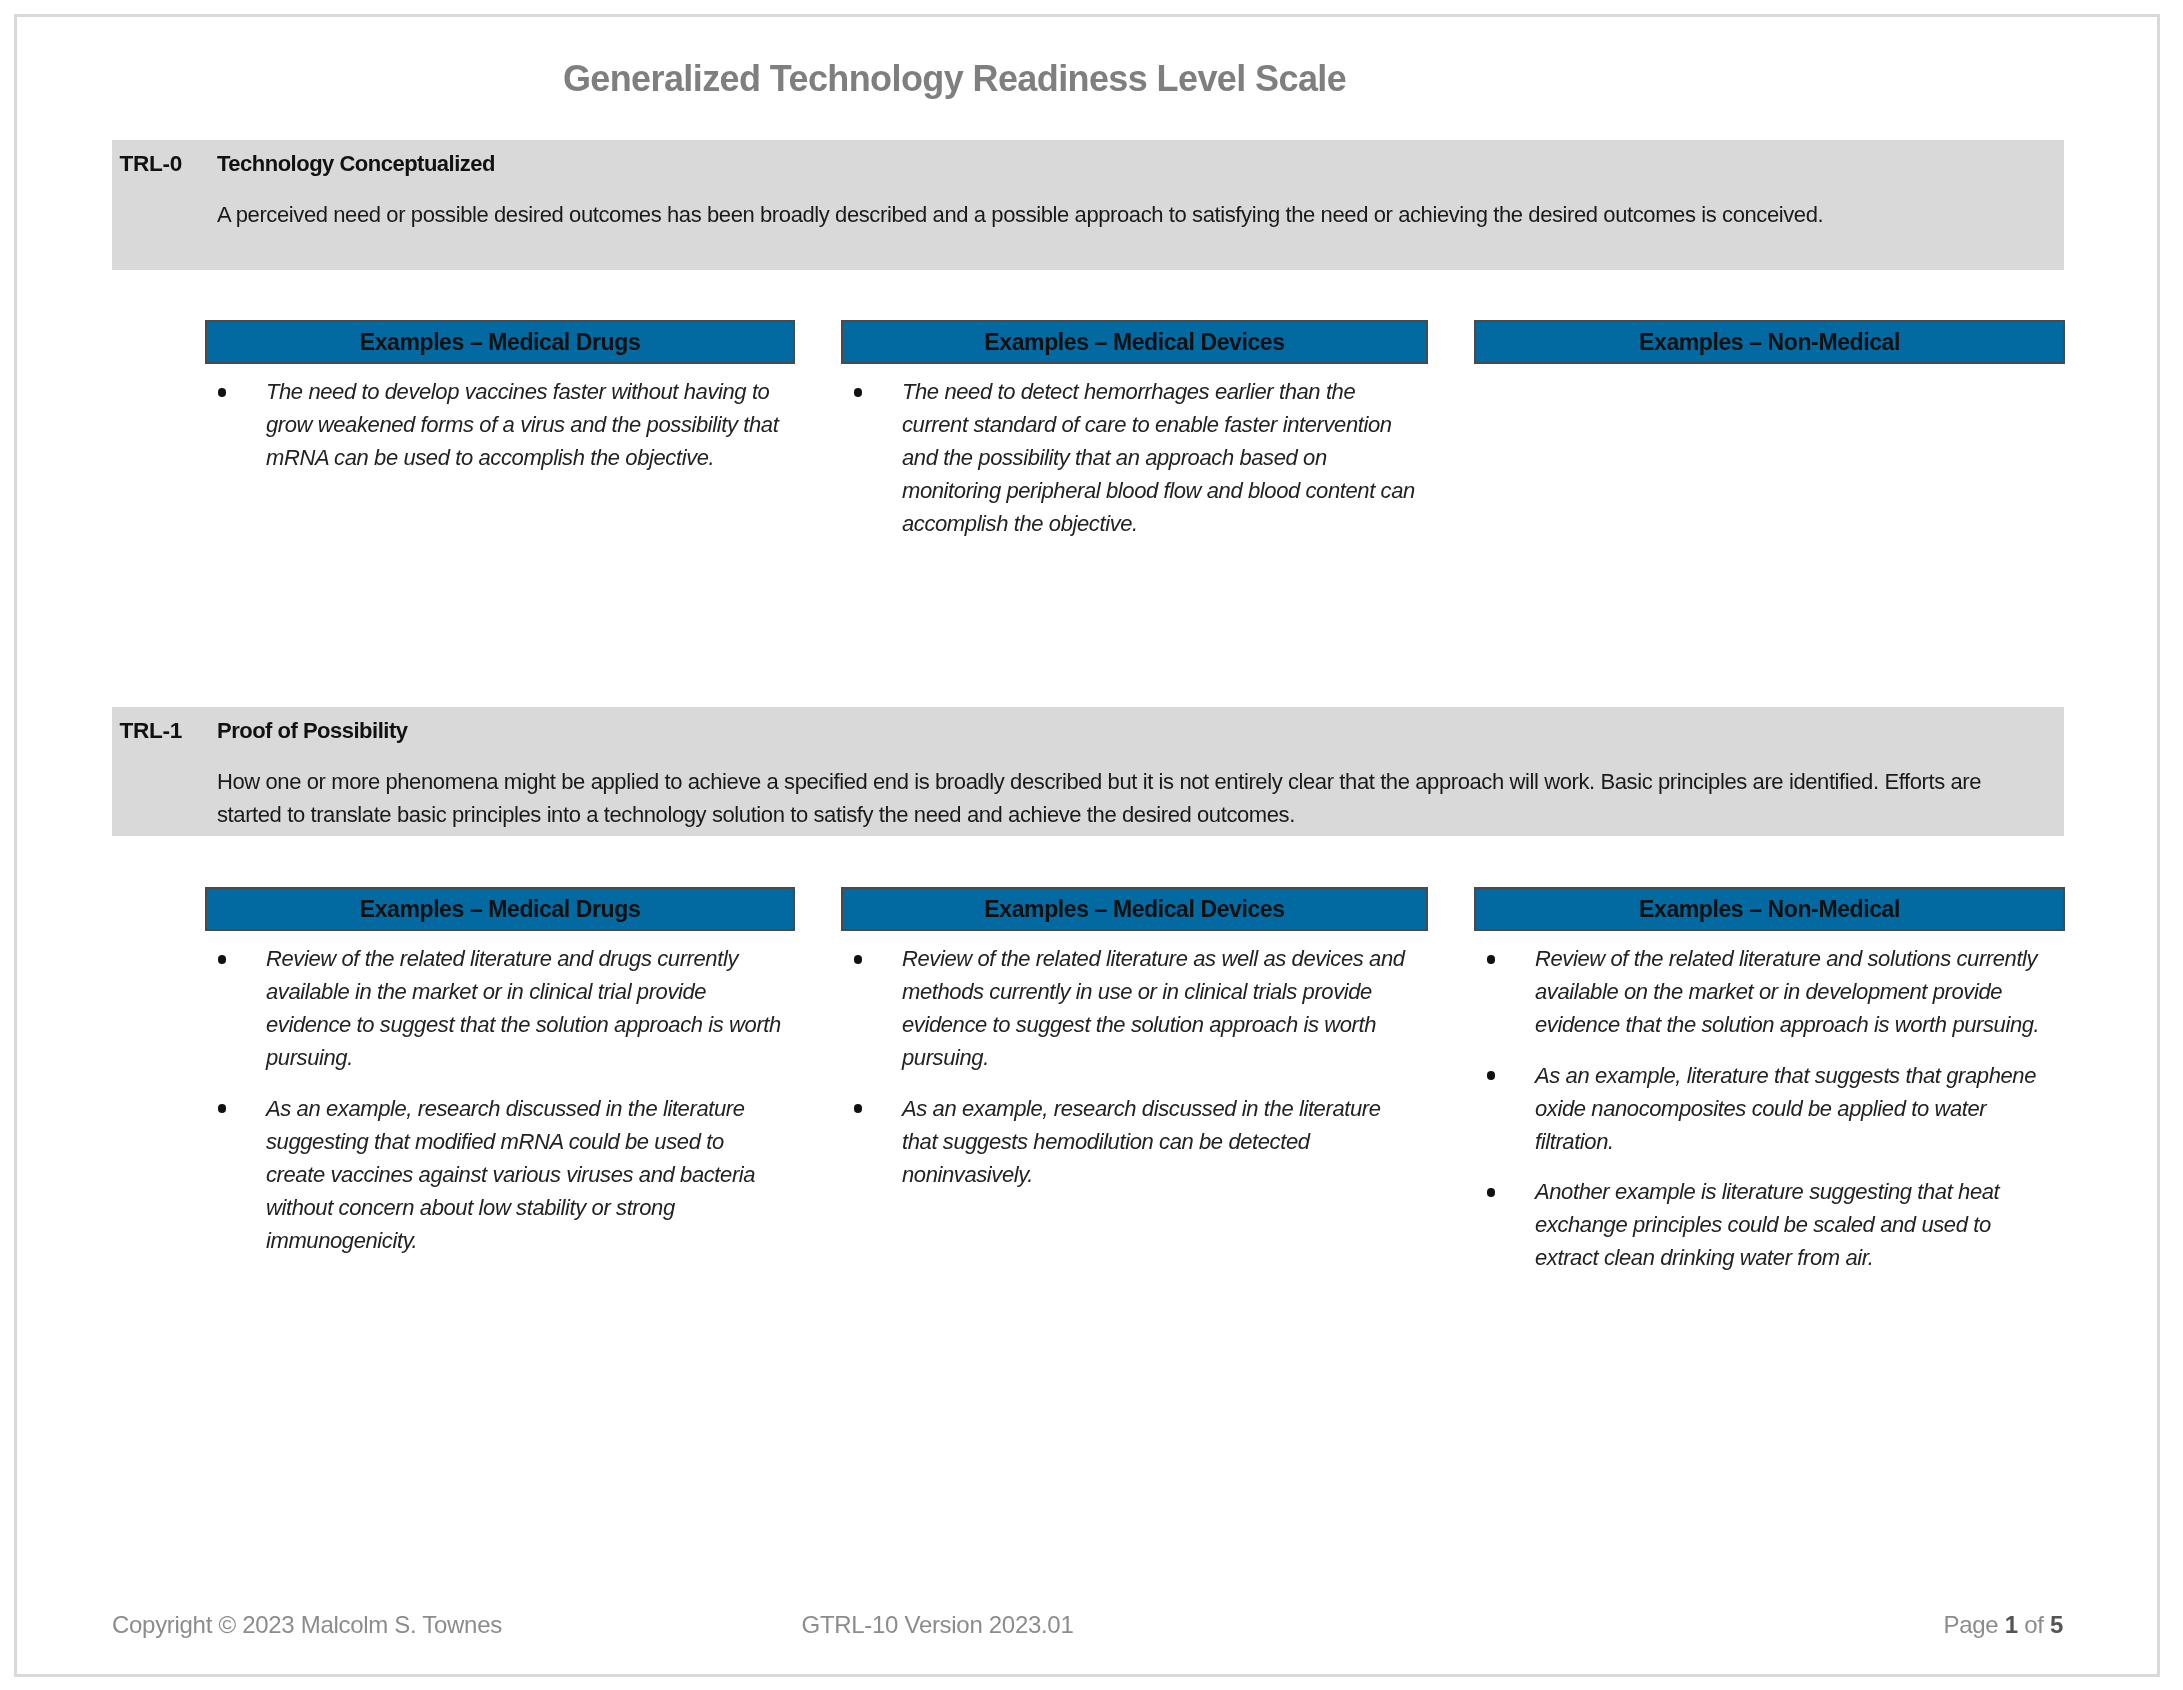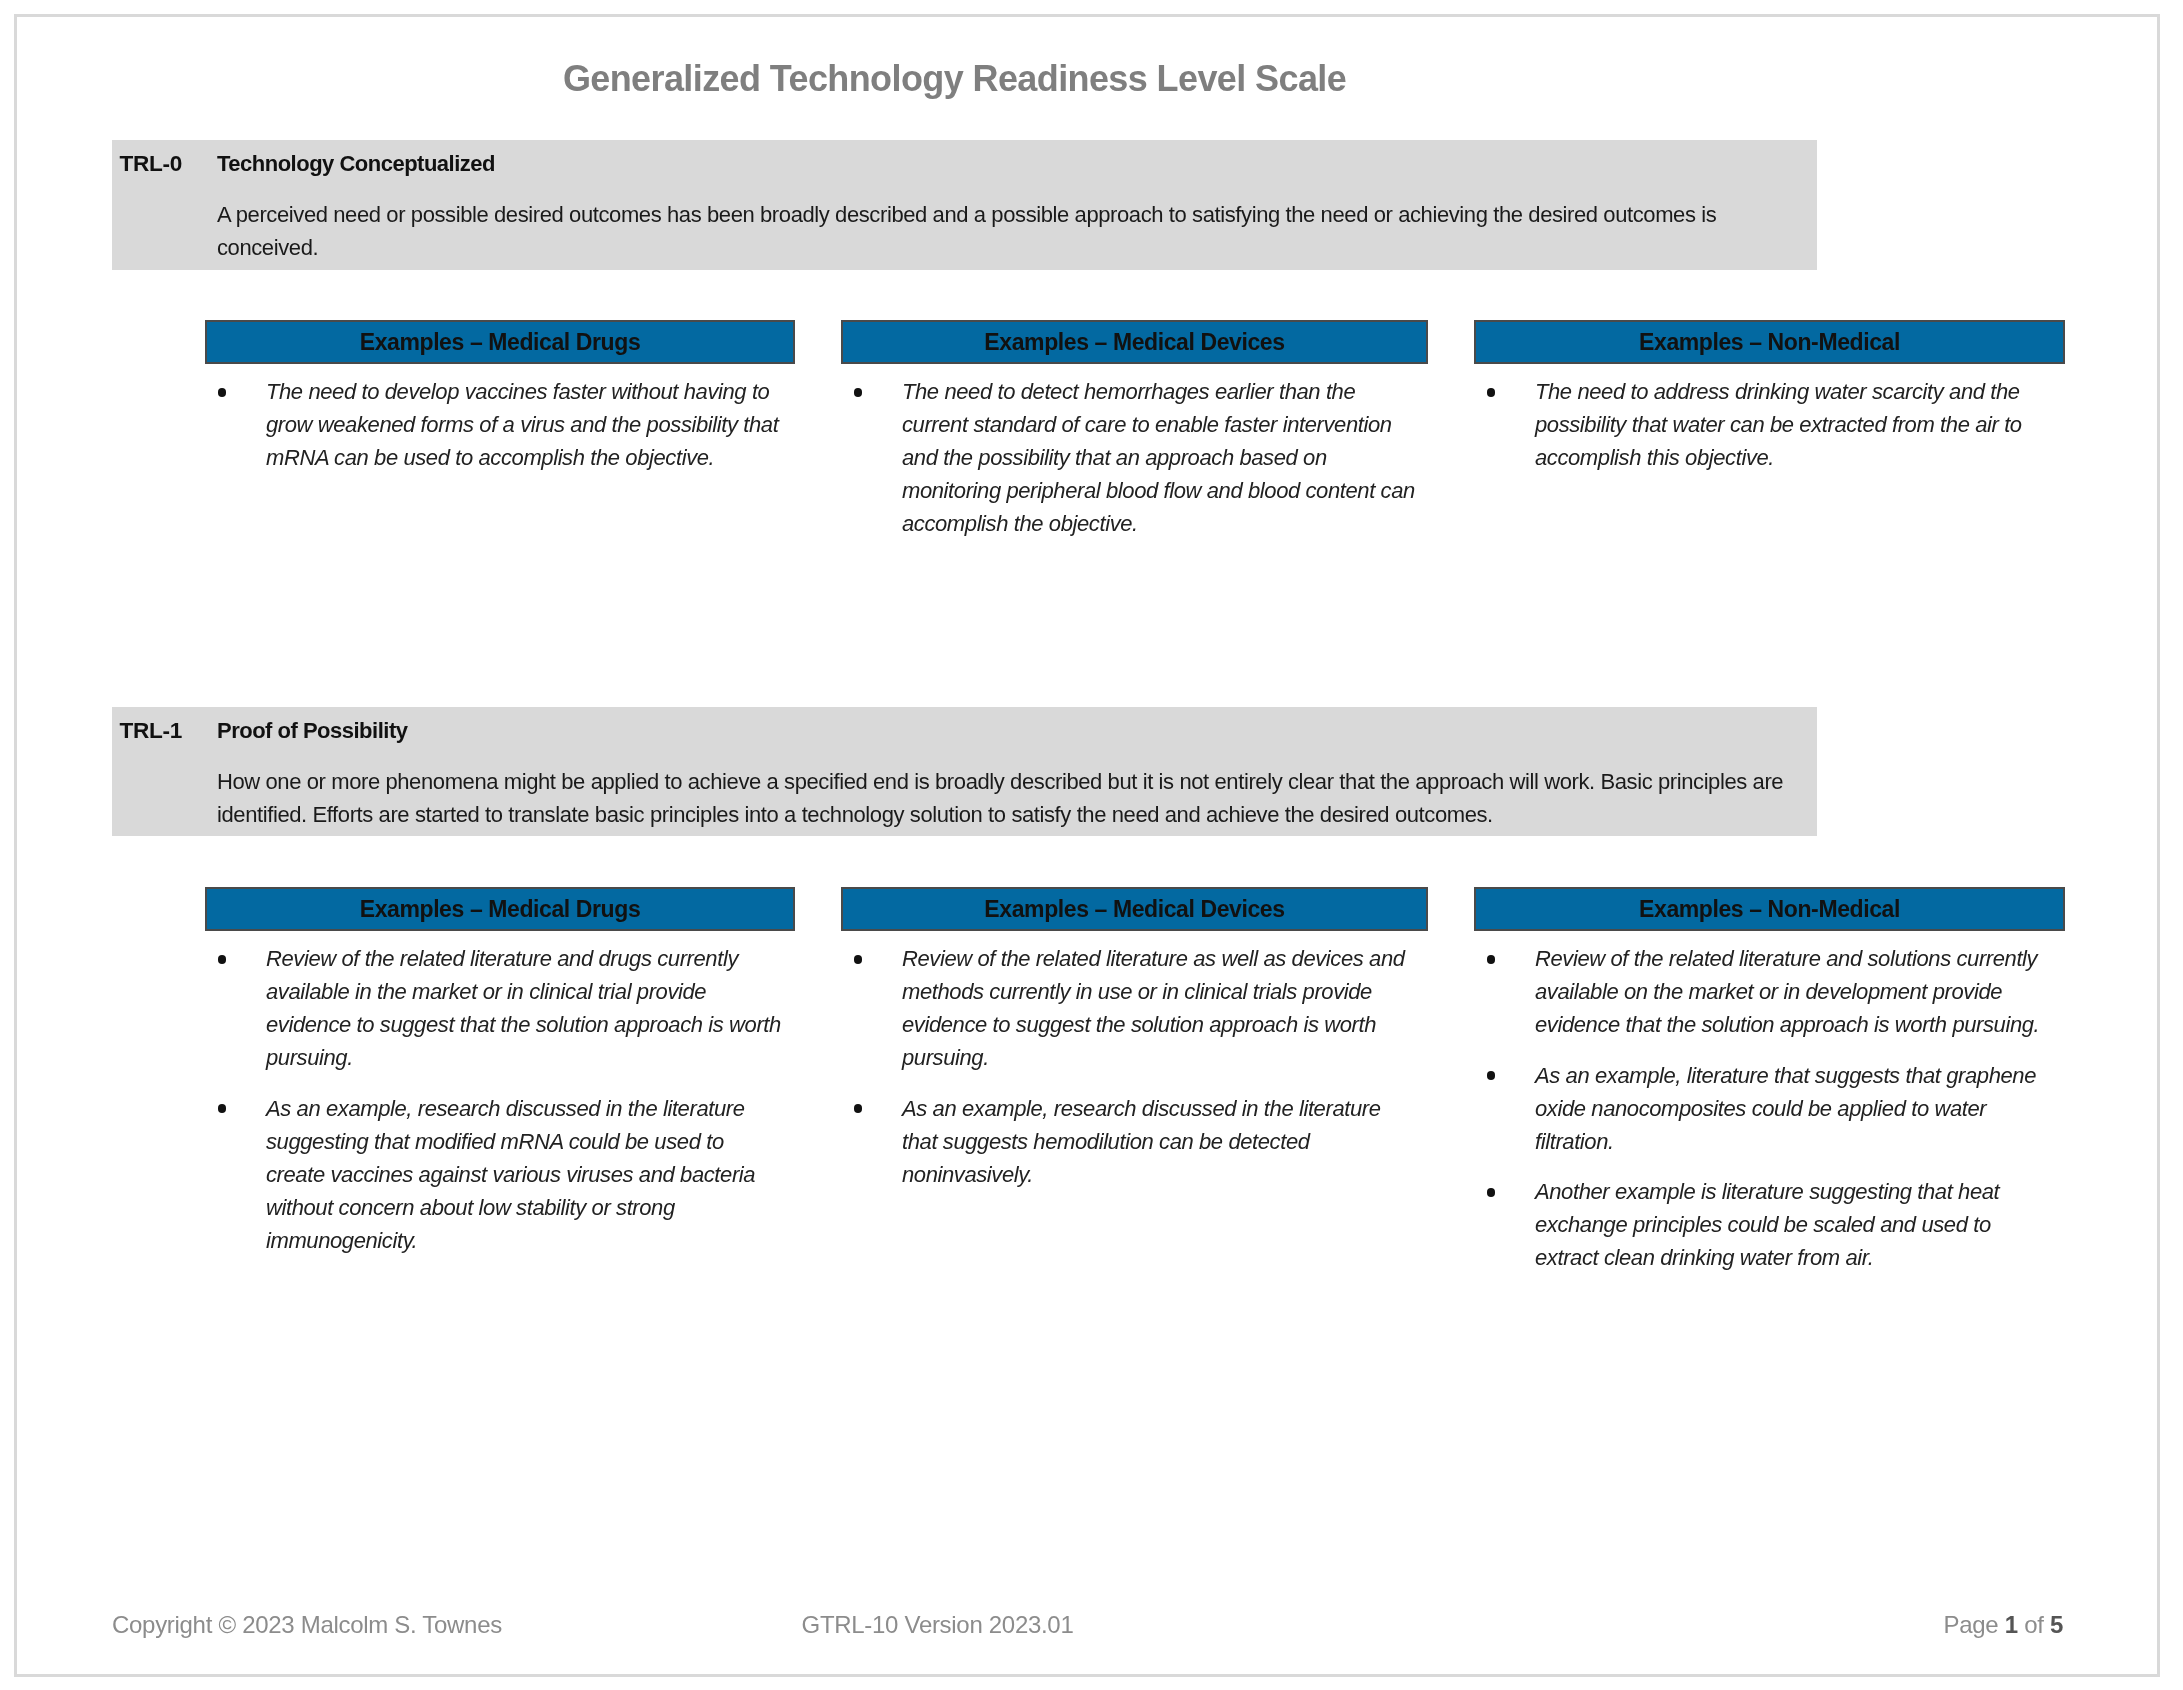--- a/index.html
+++ b/index.html
@@ -2,21 +2,21 @@
 <html style="font-size:10px"><head>
 <meta charset="utf-8">
 <style>
   html, body { margin:0; padding:0; background:#ffffff; }
   body { width:2183px; height:1691px; position:relative; overflow:hidden;
          font-family:"Liberation Sans", sans-serif; color:#1a1a1a; }
   .page { position:absolute; left:14px; top:14px; width:2146px; height:1663px;
           border:3.1px solid #d9d9d9; box-sizing:border-box; background:#fff; }
   .title { position:absolute; left:0; top:58px; width:1909px; text-align:center;
            font-size:36px; font-weight:bold; color:#7f7f7f; letter-spacing:-0.6px; }
-  .band { position:absolute; left:112px; width:1705px; background:#d9d9d9; }
+  .band { position:absolute; left:112px; width:1952px; background:#d9d9d9; }
   .band .level { position:absolute; left:7.5px; font-size:22.6px; font-weight:bold; color:#111; letter-spacing:-0.3px; }
   .band .name { position:absolute; left:105px; font-size:22px; font-weight:bold; color:#111; letter-spacing:-0.5px; }
   .band .desc { position:absolute; left:105px; right:25px; font-size:22px; line-height:33px; color:#1a1a1a; letter-spacing:-0.4px; }
   .col { position:absolute; width:590px; }
   .col .hdr { height:44px; border:2.5px solid #4a4a4a; box-sizing:border-box;
               display:flex; align-items:center; justify-content:center;
               font-size:23px; font-weight:bold; color:#111; letter-spacing:-0.4px; background:#0369a1; }
   .col ul { list-style:none; margin:0; padding:0;font-style:italic; }
   .col li { position:relative; padding-left:61px; padding-right:12.5px;
             font-size:22px; line-height:33px; color:#222; letter-spacing:-0.4px; }
@@ -47,21 +47,20 @@
 </div>
 <div class="col" style="left:841px;top:320px;width:587px;">
   <div class="hdr">Examples – Medical Devices</div>
   <ul>
     <li><span class="bullet"></span><span>The need to detect hemorrhages earlier than the current standard of care to enable faster intervention and the possibility that an approach based on monitoring peripheral blood flow and blood content can accomplish the objective.</span></li>
   </ul>
 </div>
 <div class="col" style="left:1474px;top:320px;width:591px;">
   <div class="hdr">Examples – Non-Medical</div>
   <ul>
-    <li><span class="bullet"></span><span>The need to address drinking water scarcity and the possibility that water can be extracted from the air to accomplish this objective.</span></li>
   </ul>
 </div>
 
 <div class="band" style="top:707px;height:129px;">
   <div class="level" style="top:11.3px;">TRL-1</div>
   <div class="name" style="top:11.3px;">Proof of Possibility</div>
   <div class="desc" style="top:58px;">How one or more phenomena might be applied to achieve a specified end is broadly described but it is not entirely clear that the approach will work.  Basic principles are identified.  Efforts are started to translate basic principles into a technology solution to satisfy the need and achieve the desired outcomes.</div>
 </div>
 
 <div class="col" style="left:205px;top:887px;">

